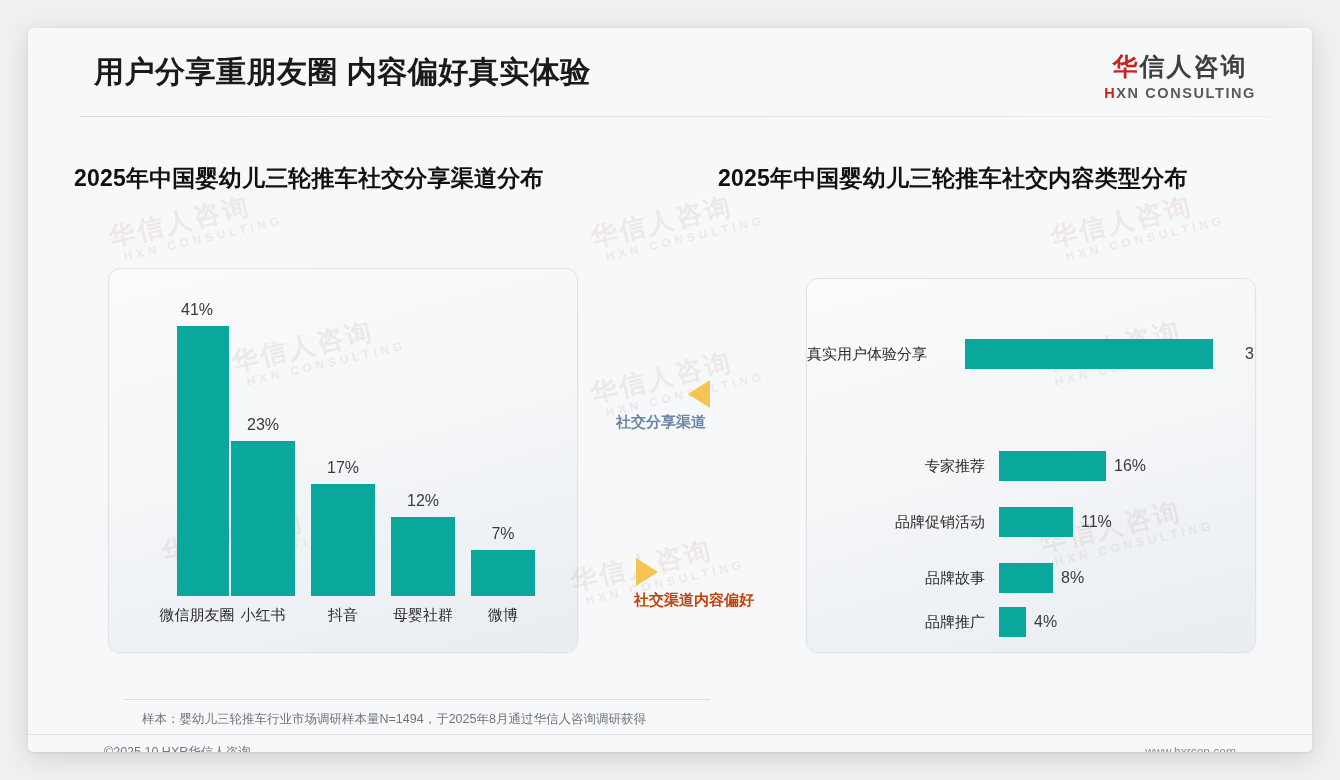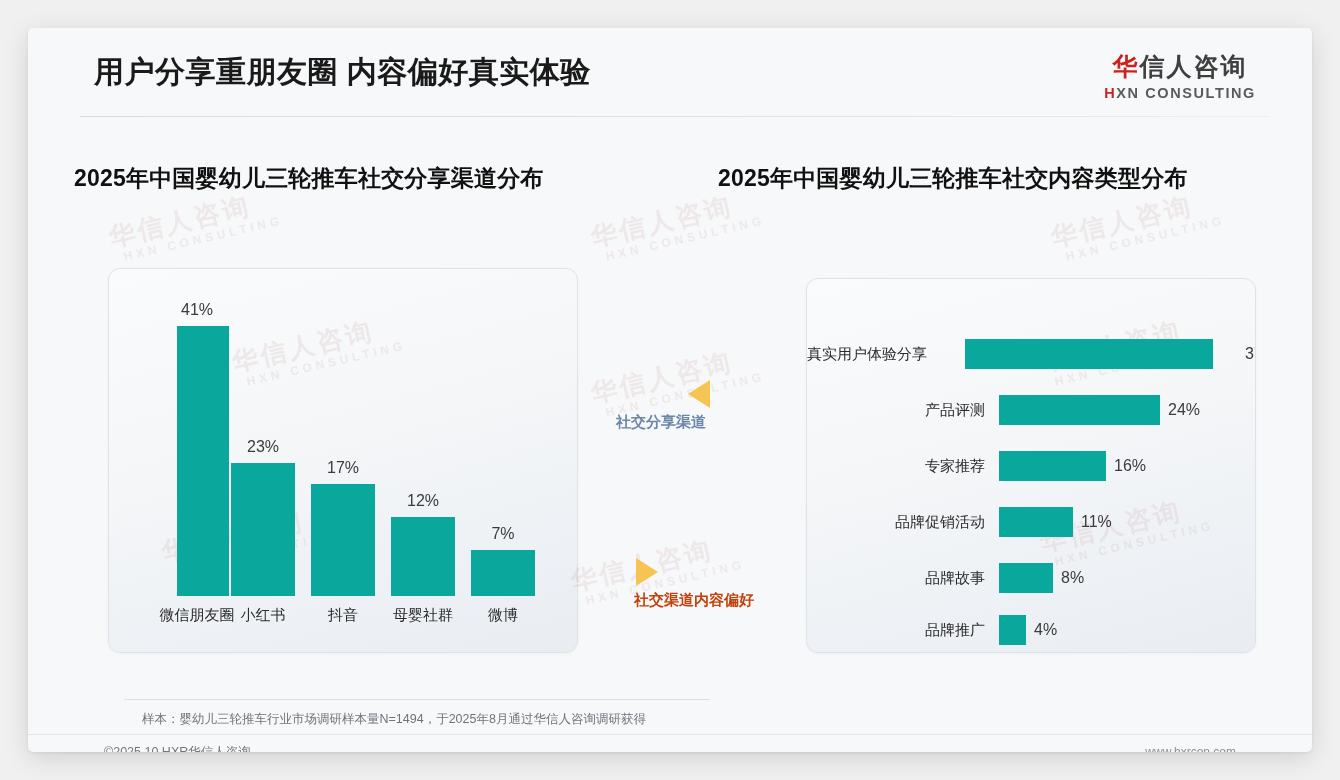--- a/index.html
+++ b/index.html
@@ -289,21 +289,21 @@
     </div>
 
     <div class="vchart" id="vchart">
         <div class="vcol" style="left: 56px; padding-left: 12px;">
           <div class="vbar" style="height: 270px; background: rgb(10, 167, 156);">
             <div class="vval">41%</div>
             <div class="vlab">微信朋友圈</div>
           </div>
         </div>
         <div class="vcol" style="left: 122px;">
-          <div class="vbar" style="height: 133px; background: rgb(10, 167, 156);">
+          <div class="vbar" style="height: 155px; background: rgb(10, 167, 156);">
             <div class="vval">23%</div>
             <div class="vlab">小红书</div>
           </div>
         </div>
         <div class="vcol" style="left: 202px;">
           <div class="vbar" style="height: 112px; background: rgb(10, 167, 156);">
             <div class="vval">17%</div>
             <div class="vlab">抖音</div>
           </div>
         </div>
@@ -340,41 +340,36 @@
       <span class="c">华信人咨询</span>
       <span class="e">HXN CONSULTING</span>
     </div>
 
     <div class="hchart" id="hchart">
         <div class="hrow" style="top: 38px; gap: 24px;">
           <div class="hlab">真实用户体验分享</div>
           <div class="hbar" style="width: 248px; background: rgb(10, 167, 156);"></div>
           <div class="hval">37%</div>
         </div>
-        <div class="hrow" style="top: 94px;">
-          <div class="hlab">产品评测</div>
-          <div class="hbar" style="width: 161px; background: rgb(10, 167, 156);"></div>
-          <div class="hval">24%</div>
-        </div>
         <div class="hrow" style="top: 150px;">
           <div class="hlab">专家推荐</div>
           <div class="hbar" style="width: 107px; background: rgb(10, 167, 156);"></div>
           <div class="hval">16%</div>
         </div>
         <div class="hrow" style="top: 206px;">
           <div class="hlab">品牌促销活动</div>
           <div class="hbar" style="width: 74px; background: rgb(10, 167, 156);"></div>
           <div class="hval">11%</div>
         </div>
         <div class="hrow" style="top: 262px;">
           <div class="hlab">品牌故事</div>
           <div class="hbar" style="width: 54px; background: rgb(10, 167, 156);"></div>
           <div class="hval">8%</div>
         </div>
-        <div class="hrow" style="top: 314px; align-items: center;">
+        <div class="hrow" style="top: 306px; align-items: center;">
           <div class="hlab">品牌推广</div>
           <div class="hbar" style="width: 27px; background: rgb(10, 167, 156);"></div>
           <div class="hval">4%</div>
         </div>
       </div>
   </div>
 
   <div class="footnote-rule"></div>
   <div class="footnote">样本：婴幼儿三轮推车行业市场调研样本量N=1494，于2025年8月通过华信人咨询调研获得</div>
   <div class="footer-rule"></div>

